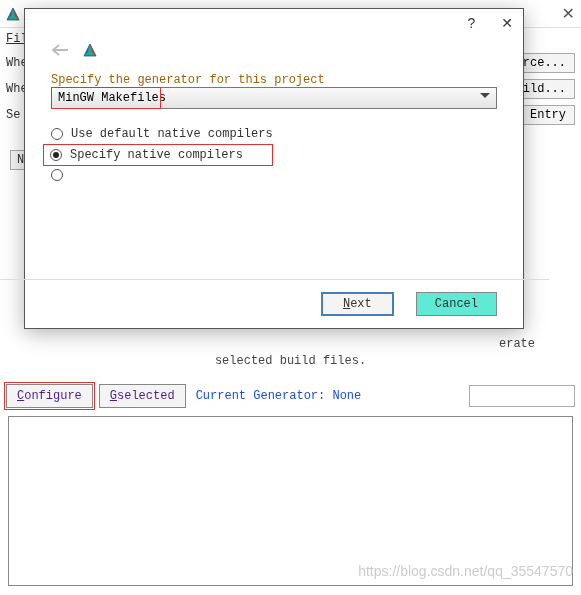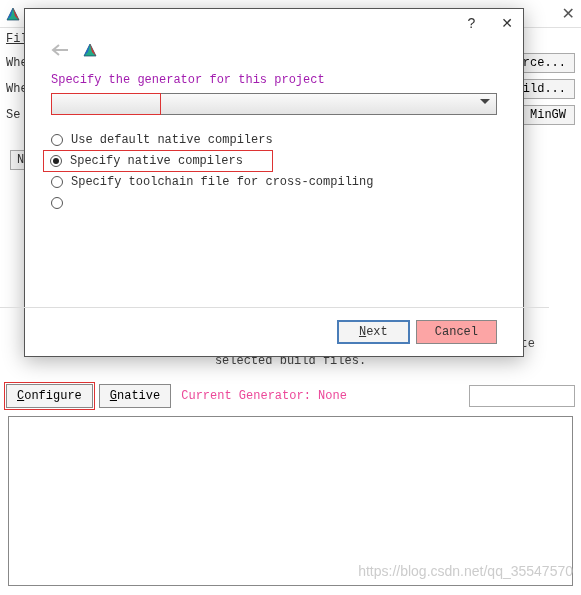--- a/index.html
+++ b/index.html
@@ -12,56 +12,56 @@
 .menubar { padding: 4px 6px; color: #333; }
 .menubar span { text-decoration: underline; }
 
 .field-row { display: flex; padding: 3px 6px; align-items: center; gap: 6px; }
 .field-row label { color: #333; }
 .field-row .btn-small { margin-left: auto; border: 1px solid #aaa; background: #f4f4f4; padding: 2px 8px; cursor: pointer; }
 
 .center-text { text-align: center; color: #444; padding: 8px 40px; line-height: 1.4; }
 
 .action-bar { display: flex; gap: 6px; padding: 6px; align-items: center; }
-.btn { border: 1px solid #888; background: #f4f4f4; padding: 4px 10px; cursor: pointer; color: #000000; }
+.btn { border: 1px solid #888; background: #f4f4f4; padding: 4px 10px; cursor: pointer; color: #4c1d95; }
 .btn.disabled { color: #999; border-color: #ccc; }
 .btn.highlight { outline: 1px solid #d33; outline-offset: 1px; }
-.cur-gen { margin-left: 4px; color: #ec4899; text-align: center; }
+.cur-gen { margin-left: 4px; color: #1d4ed8; text-align: center; }
 .spacer { flex: 1; }
 .entry-field { width: 106px; height: 22px; border: 1px solid #aaa; background: #fff; }
 
 .big-empty { margin: 2px 8px 8px 8px; border: 1px solid #888; height: 170px; background: #fff; }
 .col-header { position: absolute; left: 10px; top: 150px; border: 1px solid #aaa; padding: 2px 6px; background: #f4f4f4; color: #333; }
 
 .dialog-backdrop { position: absolute; inset: 0; }
 .dialog { position: absolute; left: 24px; top: 8px; width: 500px; background: #fff; border: 1px solid #555; box-shadow: 0 4px 20px rgba(0,0,0,.3); }
 .dialog-title { display: flex; align-items: center; justify-content: flex-end; padding: 6px 10px; gap: 26px; }
 .dialog-title span { font-family: Arial; font-size: 14px; color: #333; cursor: pointer; }
 .dialog-body { padding: 6px 26px 14px 26px; }
 
 .nav-row { display: flex; align-items: center; gap: 14px; margin-bottom: 16px; }
 .nav-row svg { cursor: pointer; }
 
-.prompt { color: #a21caf; margin-bottom: 6px; }
+.prompt { color: #a16207; }
 
 .dropdown { position: relative; width: 100%; height: 22px; border: 1px solid #777; background: linear-gradient(#fafafa,#e4e4e4); display: flex; align-items: center; padding: 0 6px; cursor: pointer; }
 .dropdown .arrow { position: absolute; right: 6px; top: 5px; border: 5px solid transparent; border-top-color: #444; }
 .dropdown-highlight { position: absolute; left: -1px; top: -1px; width: 110px; height: 22px; border: 1px solid #d33; pointer-events: none; }
 
 .radio-group { margin-top: 14px; }
 .radio-row { display: flex; align-items: center; gap: 8px; padding: 4px 0; color: #333; cursor: pointer; }
 .radio { width: 12px; height: 12px; border: 1.5px solid #555; border-radius: 50%; display: inline-flex; align-items: center; justify-content: center; flex-shrink: 0; }
 .radio.checked::after { content: ''; width: 6px; height: 6px; background: #222; border-radius: 50%; }
 .radio-row.highlight { outline: 1px solid #d33; padding: 3px 6px; margin-left: -7px; width: 228px; gap: 8px; }
 
 .dialog-gap { height: 80px; }
 .dialog-sep { border-top: 1px solid #ddd; margin: 0 -26px; }
-.dialog-buttons { display: flex; justify-content: flex-end; gap: 6px; padding: 12px 26px; }
+.dialog-buttons { display: flex; justify-content: flex-end; gap: 22px; padding: 12px 26px; }
 .btn-primary { border: 2px solid #4a7db8; background: #f4f4f4; padding: 3px 20px; cursor: pointer; color: #333; }
-.btn-sec { border: 1px solid #888; background: #fca5a5; padding: 4px 18px; cursor: pointer; color: #333; }
+.btn-sec { border: 1px solid #888; background: #5eead4; padding: 4px 18px; cursor: pointer; color: #333; }
 
 .watermark { position: absolute; right: 8px; bottom: 16px; color: #ccc; font-family: Arial; font-size: 14px; pointer-events: none; }
 
 .tri-logo { display: inline-block; }
 </style>
 </head>
 <body>
 
 <div class="main-window">
   <div class="main-titlebar">
@@ -83,35 +83,35 @@
     <button class="btn-small">ource...</button>
   </div>
   <div class="field-row">
     <label>Whe</label>
     <div class="spacer"></div>
     <button class="btn-small">uild...</button>
   </div>
   <div class="field-row">
     <label>Se</label>
     <div class="spacer"></div>
-    <button class="btn-small">MinGW</button>
+    <button class="btn-small">Entry</button>
   </div>
 
   <div class="col-header">N</div>
 
   <div style="height:200px"></div>
 
   <div class="center-text">
     <span style="display:block;text-align:right;padding-right:6px">erate</span>
     <span>selected build files.</span>
   </div>
 
   <div class="action-bar">
     <button class="btn highlight"><u>C</u><span>onfigure</span></button>
-    <button class="btn"><u>G</u><span>native</span></button>
+    <button class="btn"><u>G</u><span>selected</span></button>
     <span class="cur-gen">Current Generator: None</span>
     <div class="spacer"></div>
     <div class="entry-field"></div>
   </div>
 
   <div class="big-empty"></div>
 </div>
 
 <div class="dialog-backdrop">
   <div class="dialog">
@@ -125,36 +125,33 @@
             <path d="M8 2 L2 7 L8 12 M2 7 L17 7" stroke="#bbb" stroke-width="2" fill="none"></path>
           </svg>
         <svg class="tri-logo" width="14" height="14" viewBox="0 0 14 14">
             <polygon points="7,1 13,13 1,13" fill="#2a8" stroke="#146" stroke-width=".7"></polygon>
             <polygon points="7,1 1,13 5,9" fill="#26c"></polygon>
             <polygon points="7,1 13,13 9,9" fill="#c33"></polygon>
           </svg>
       </div>
       <div class="prompt">Specify the generator for this project</div>
       <div class="dropdown">
+        <span>MinGW Makefiles</span>
         <div class="arrow"></div>
         <div class="dropdown-highlight"></div>
       </div>
 
       <div class="radio-group">
         <label class="radio-row">
           <span class="radio"></span>
           <span>Use default native compilers</span>
         </label>
         <label class="radio-row highlight">
           <span class="radio checked"></span>
           <span>Specify native compilers</span>
-        </label>
-        <label class="radio-row">
-          <span class="radio"></span>
-          <span>Specify toolchain file for cross-compiling</span>
         </label>
         <label class="radio-row">
           <span class="radio"></span>
         </label>
       </div>
 
       <div class="dialog-gap"></div>
     </div>
     <div class="dialog-sep"></div>
     <div class="dialog-buttons">

